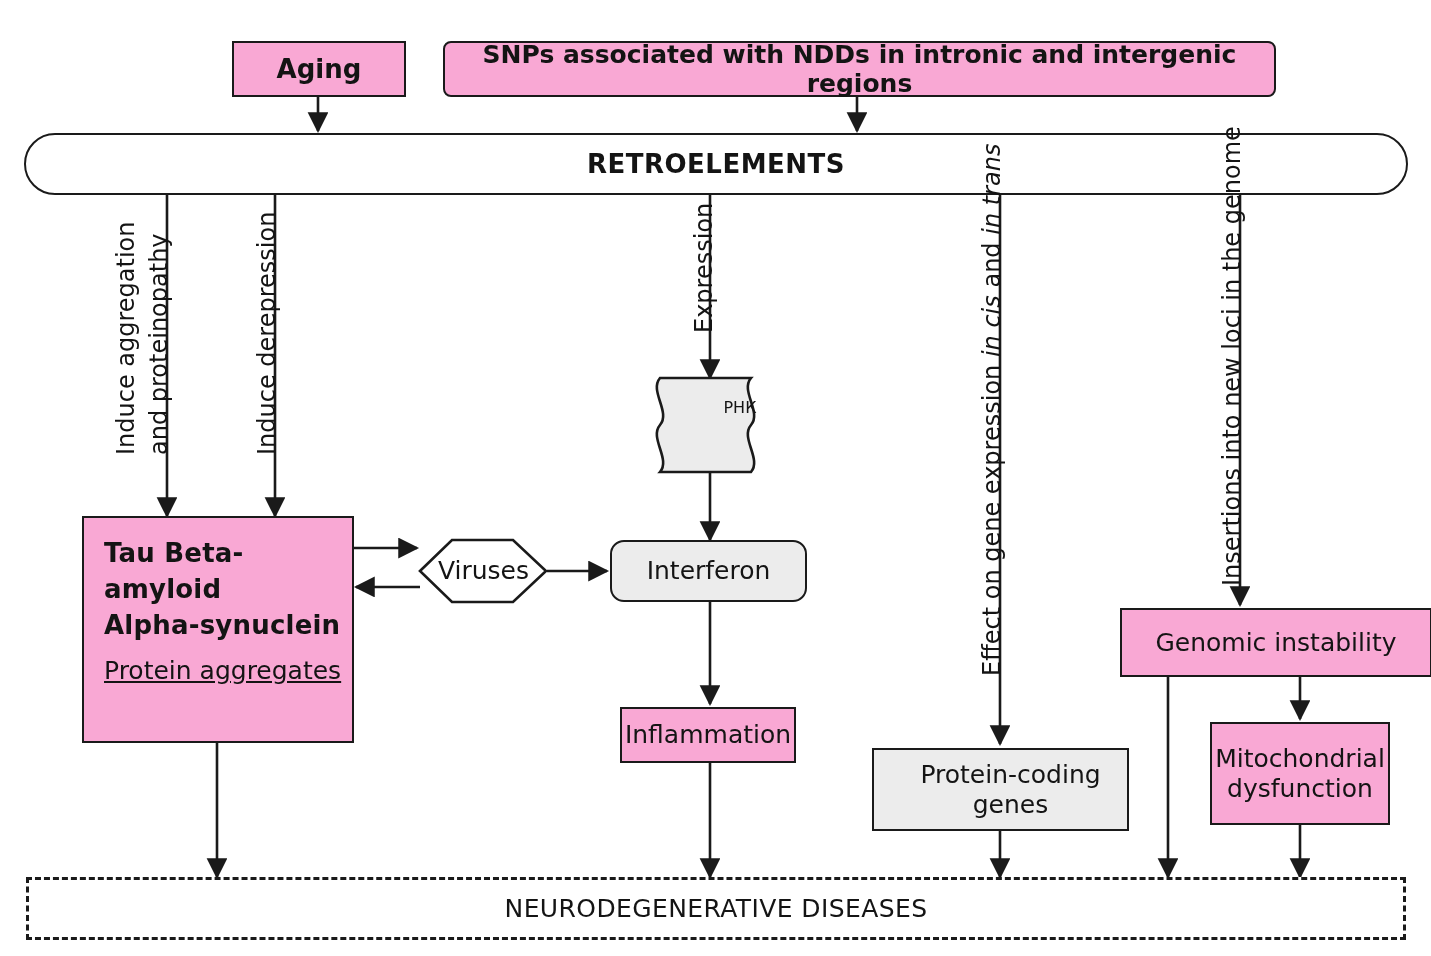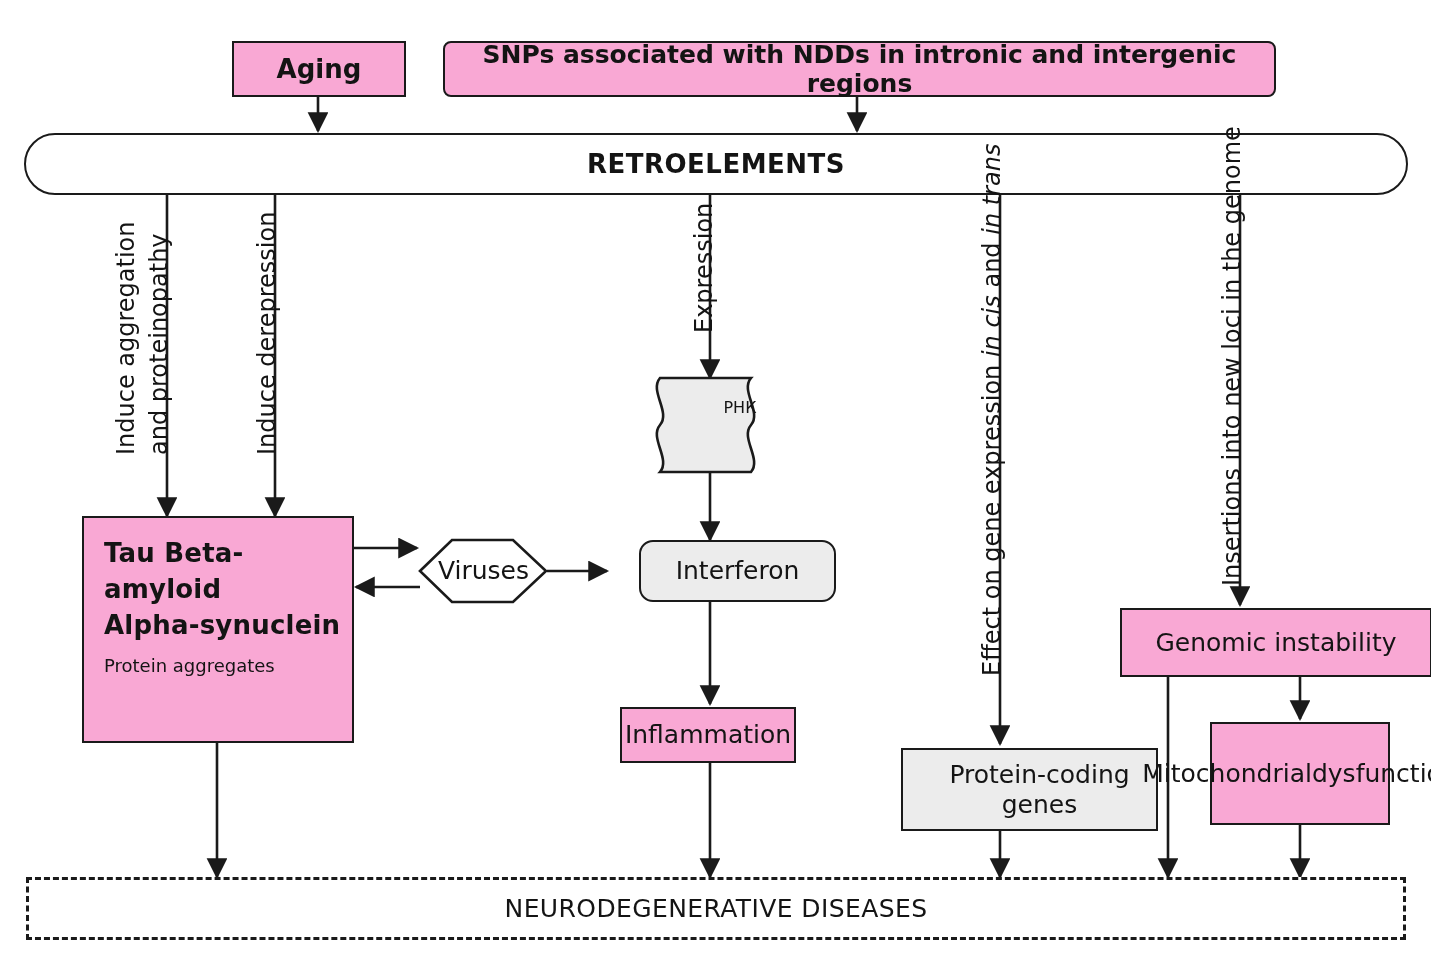--- a/index.html
+++ b/index.html
@@ -1,30 +1,30 @@
 <!DOCTYPE html>
 <html><head>
 <meta charset="utf-8">
 <style>
   html,body{margin:0;padding:0;background:#ffffff;}
   body{font-family:"DejaVu Sans", sans-serif;}
   #stage{position:relative;width:1431px;height:956px;background:#ffffff;overflow:hidden;}
   .node{position:absolute;box-sizing:border-box;display:flex;align-items:center;justify-content:center;
         text-align:center;color:#141414;line-height:1.18;}
   .rect{border:2px solid #1a1a1a;background:#f9a8d4;}
-  .gray{background:#ececec;margin-left:29px;}
+  .gray{background:#ececec;}
   .rounded-pill{border:2px solid #1a1a1a;border-radius:34px;background:#ffffff;}
   .rounded-soft{border:2px solid #1a1a1a;border-radius:14px;}
   .dashed{border:3px dashed #1a1a1a;background:#ffffff;}
   svg.layer{position:absolute;left:0;top:0;width:1431px;height:956px;pointer-events:none;}
   .vlabel{position:absolute;color:#141414;white-space:nowrap;transform-origin:0 0;}
   .it{font-style:italic;}
   .protbox{display:block;padding:18px 0 0 20px;text-align:left;}
   .protline{font-weight:bold;font-size:26px;line-height:1.38;letter-spacing:.2px;}
-  .protsub{font-weight:normal;font-size:18px;line-height:1.32;margin-top:10px;}
+  .protsub{font-weight:normal;font-size:25px;line-height:1.32;margin-top:10px;text-decoration:underline;}
 </style>
 </head>
 <body>
 
 <div id="stage">
 
   <svg class="layer" viewBox="0 0 1431 956">
     <defs>
       <marker id="ah" markerWidth="12" markerHeight="12" refX="7.2" refY="4" orient="auto" markerUnits="strokeWidth">
         <path d="M0,0 L8,4 L0,8 z" fill="#1a1a1a"></path>
@@ -110,21 +110,21 @@
   </div>
 
   <div class="node rect gray" style="left:872px;top:748px;width:257px;height:83px;font-size:25px;padding-left:20px;">
     <span>Protein-coding genes</span>
   </div>
 
   <div class="node rect" style="left:1080px;top:608px;width:312px;height:69px;font-size:25px;margin-left:40px;">
     <span>Genomic instability</span>
   </div>
 
-  <div class="node rect" style="left:1210px;top:722px;width:180px;height:103px;font-size:25px;flex-direction:row;">
+  <div class="node rect" style="left:1210px;top:722px;width:180px;height:103px;font-size:25px;flex-direction:column;">
     <span>Mitochondrial</span>
     <span>dysfunction</span>
   </div>
 
   <div class="node dashed" style="left:26px;top:877px;width:1380px;height:63px;font-size:25px;letter-spacing:.4px;">
     <span>NEURODEGENERATIVE DISEASES</span>
   </div>
 
   <div class="vlabel" style="left:112px;top:455px;font-size:24px;transform:rotate(-90deg);">
     <span>Induce aggregation</span>

